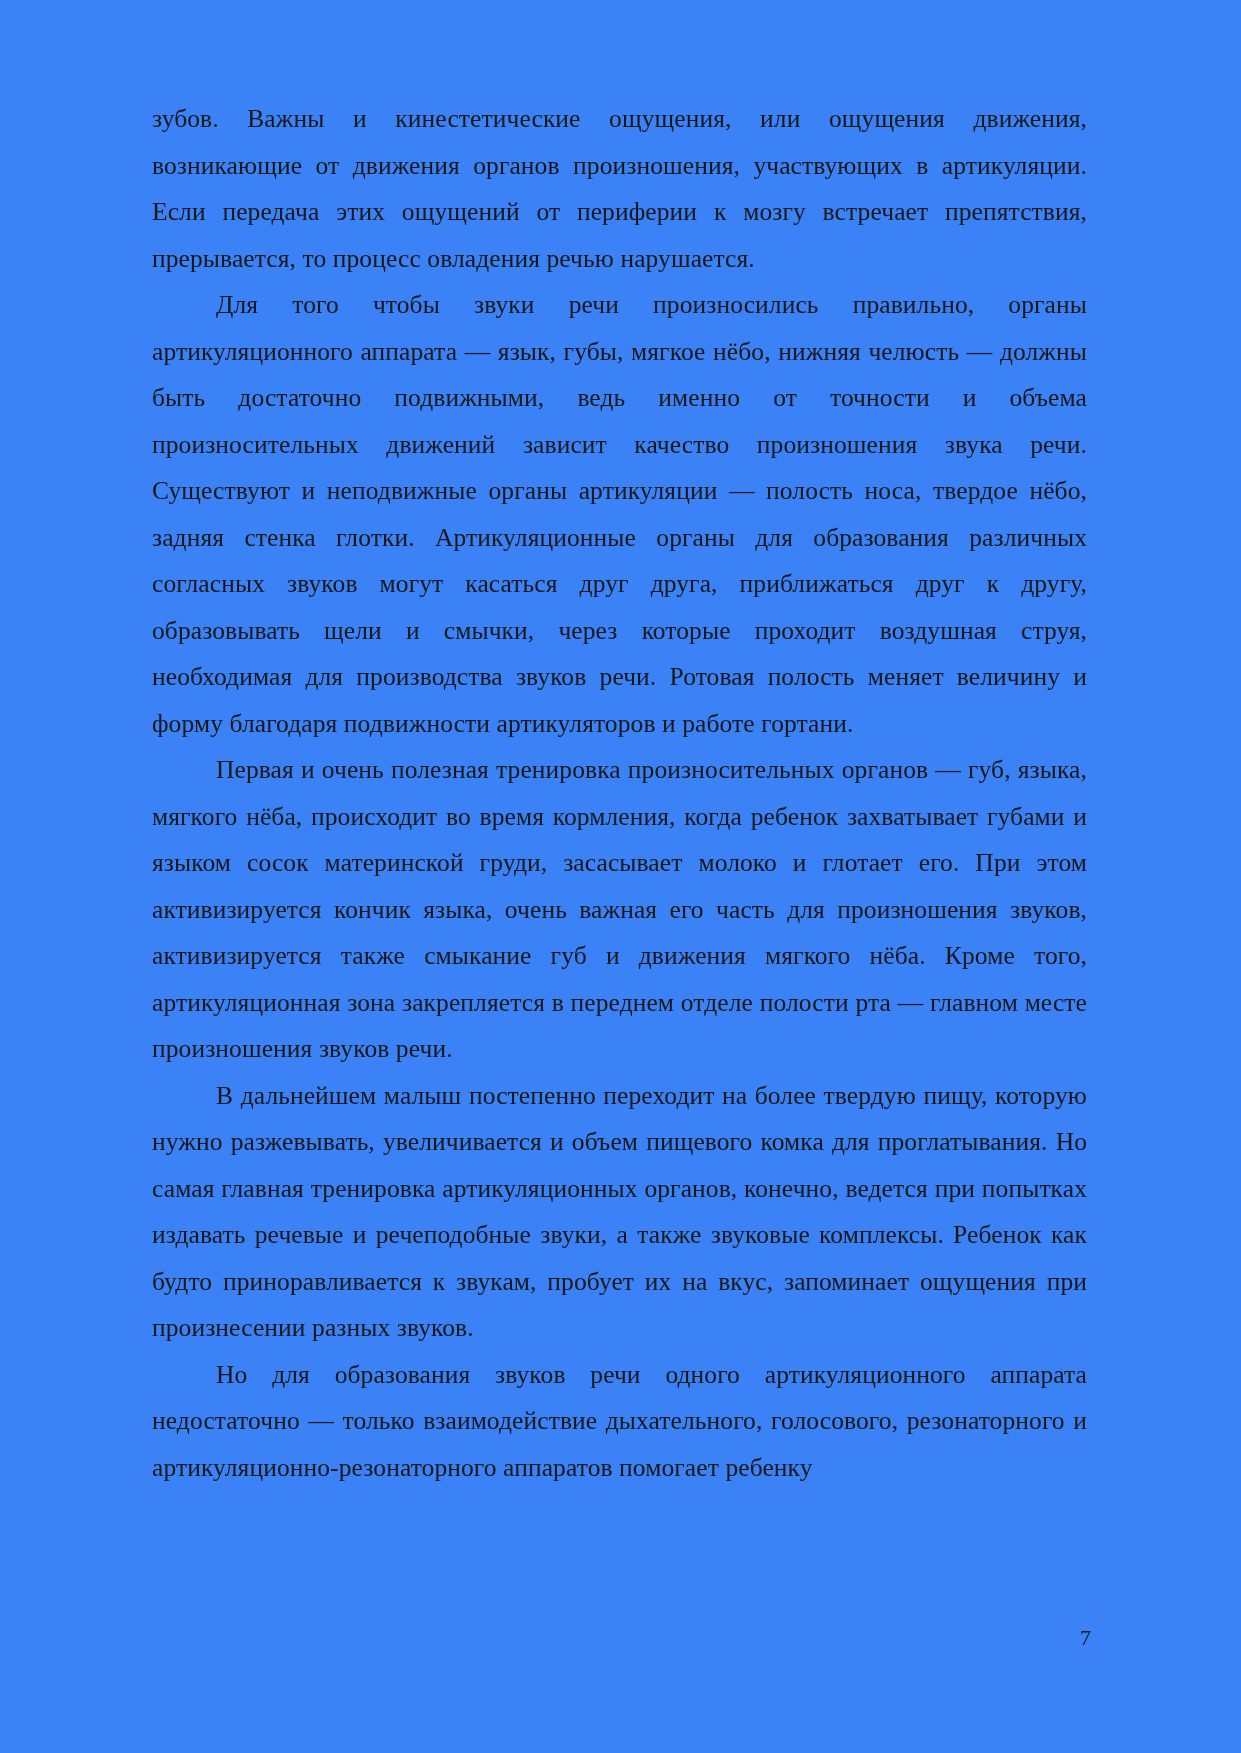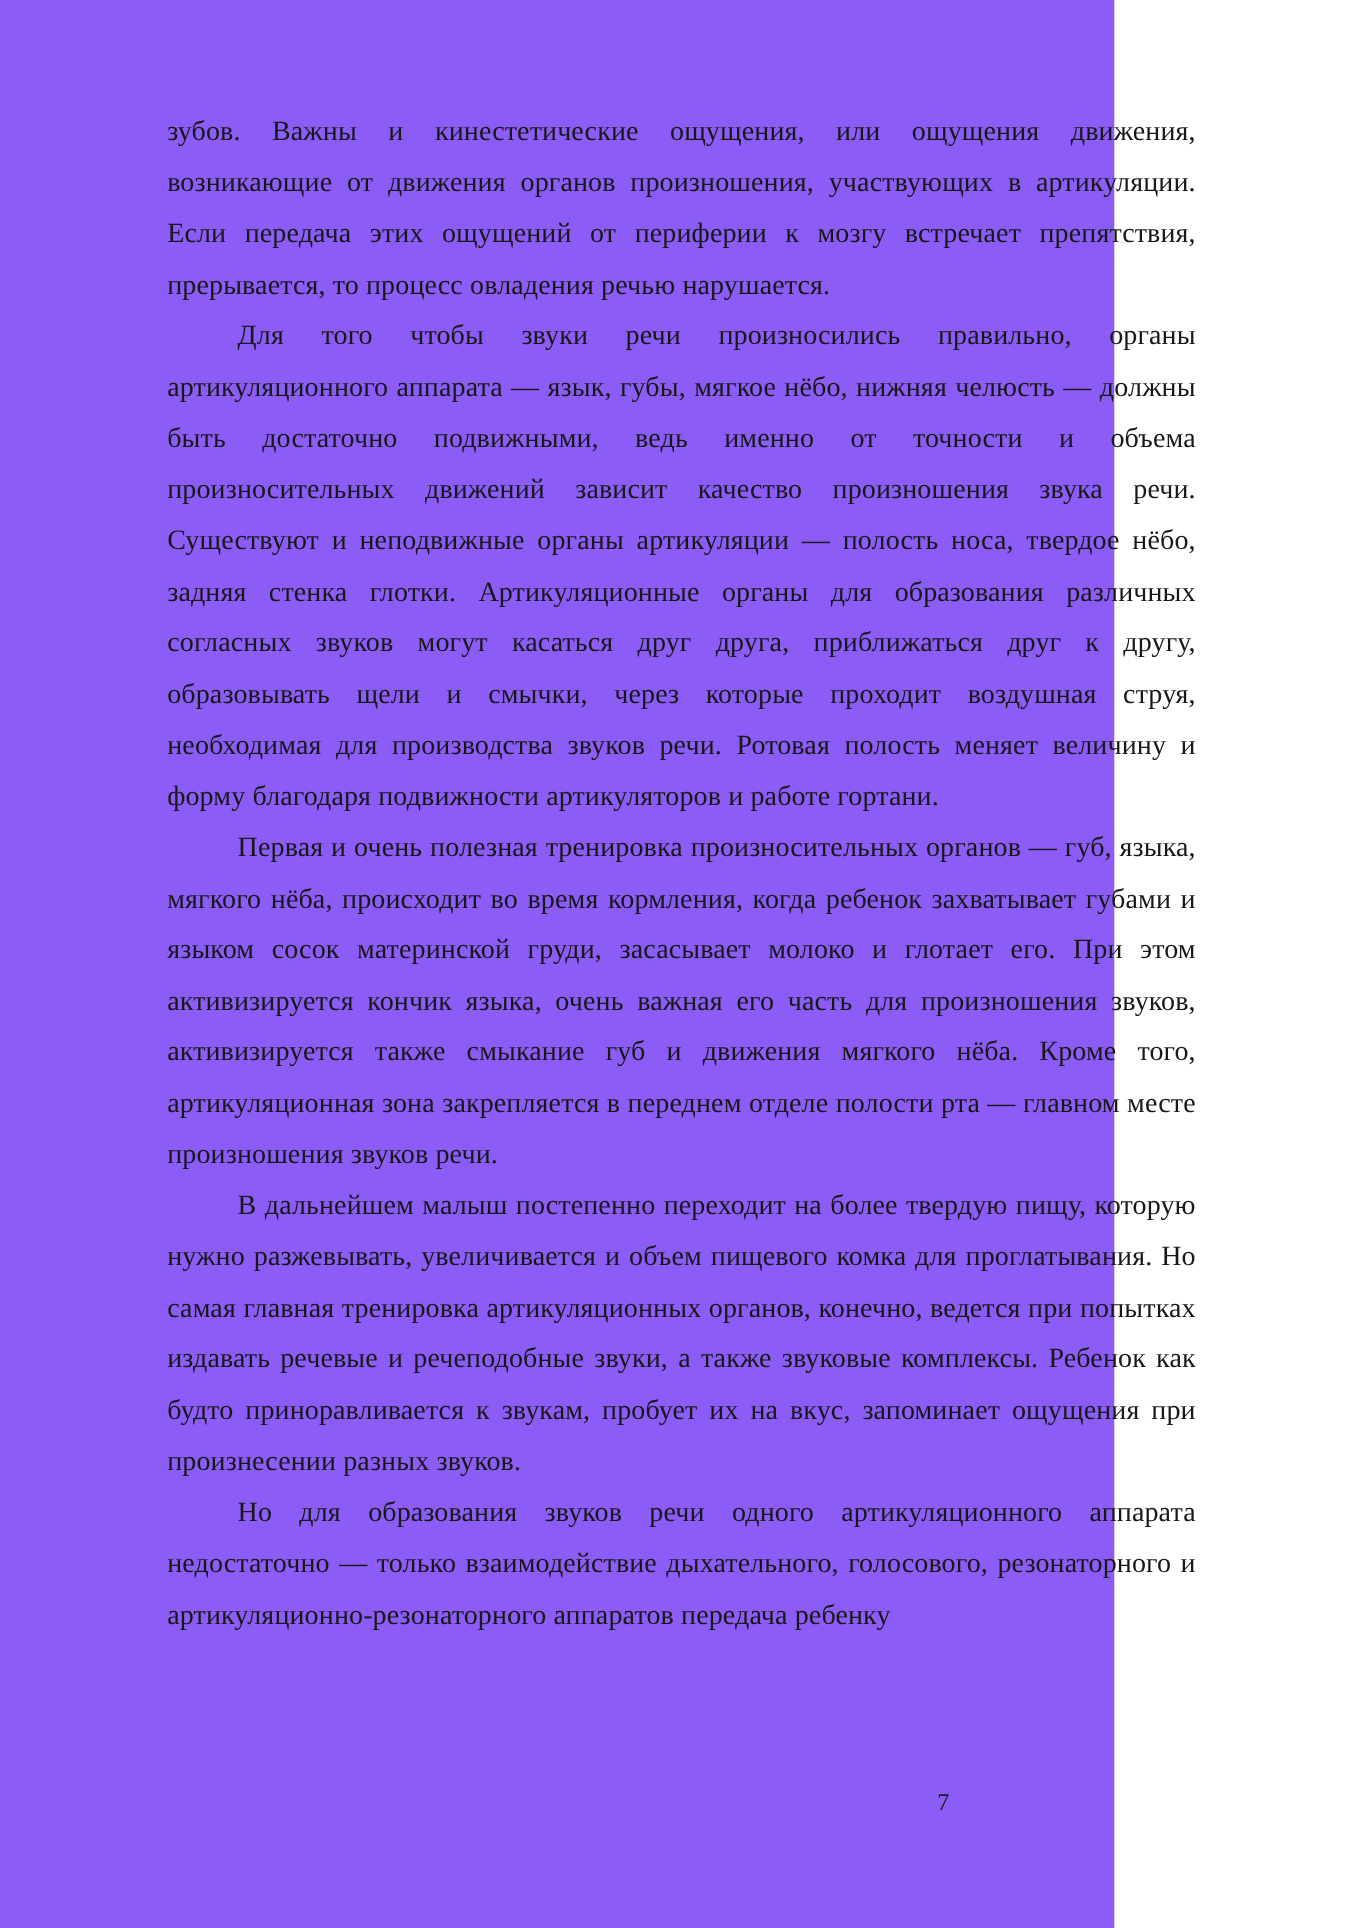--- a/index.html
+++ b/index.html
@@ -12,23 +12,23 @@
     height: 1753px;
     font-family: "Liberation Serif", serif;
     color: #1a1a1a;
     position: relative;
     overflow: hidden;
   }
   .page {
     position: absolute;
     top: 0;
     left: 0;
-    width: 1013px;
+    width: 1241px;
     height: 1753px;
-    background: #8b5cf6;
+    background: #3b82f6;
   }
   .text-column {
     position: absolute;
     left: 152px;
     top: 96px;
     width: 935px;
   }
   p.para {
     margin: 0;
     font-size: 25.5px;
@@ -53,16 +53,16 @@
 </style>
 </head>
 <body>
 
 <div class="page">
   <div class="text-column">
     <p class="para">зубов. Важны и кинестетические ощущения, или ощущения движения, возникающие от движения органов произношения, участвующих в артикуляции. Если передача этих ощущений от периферии к мозгу встречает препятствия, прерывается, то процесс овладения речью нарушается.</p>
     <p class="para indent">Для того чтобы звуки речи произносились правильно, органы артикуляционного аппарата — язык, губы, мягкое нёбо, нижняя челюсть — должны быть достаточно подвижными, ведь именно от точности и объема произносительных движений зависит качество произношения звука речи. Существуют и неподвижные органы артикуляции — полость носа, твердое нёбо, задняя стенка глотки. Артикуляционные органы для образования различных согласных звуков могут касаться друг друга, приближаться друг к другу, образовывать щели и смычки, через которые проходит воздушная струя, необходимая для производства звуков речи. Ротовая полость меняет величину и форму благодаря подвижности артикуляторов и работе гортани.</p>
     <p class="para indent">Первая и очень полезная тренировка произносительных органов — губ, языка, мягкого нёба, происходит во время кормления, когда ребенок захватывает губами и языком сосок материнской груди, засасывает молоко и глотает его. При этом активизируется кончик языка, очень важная его часть для произношения звуков, активизируется также смыкание губ и движения мягкого нёба. Кроме того, артикуляционная зона закрепляется в переднем отделе полости рта — главном месте произношения звуков речи.</p>
     <p class="para indent">В дальнейшем малыш постепенно переходит на более твердую пищу, которую нужно разжевывать, увеличивается и объем пищевого комка для проглатывания. Но самая главная тренировка артикуляционных органов, конечно, ведется при попытках издавать речевые и речеподобные звуки, а также звуковые комплексы. Ребенок как будто приноравливается к звукам, пробует их на вкус, запоминает ощущения при произнесении разных звуков.</p>
-    <p class="para indent">Но для образования звуков речи одного артикуляционного аппарата недостаточно — только взаимодействие дыхательного, голосового, резонаторного и артикуляционно-резонаторного аппаратов передача ребенку</p>
+    <p class="para indent">Но для образования звуков речи одного артикуляционного аппарата недостаточно — только взаимодействие дыхательного, голосового, резонаторного и артикуляционно-резонаторного аппаратов помогает ребенку</p>
   </div>
   <div class="page-number">7</div>
 </div>
 
 </body></html>

